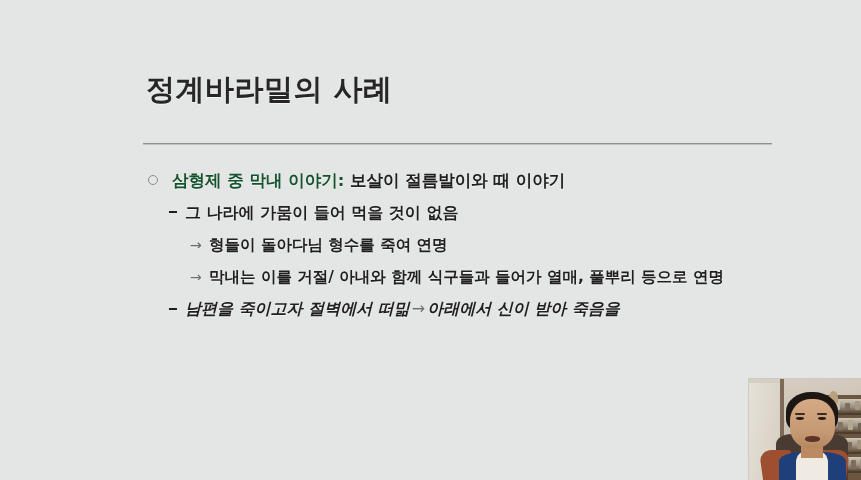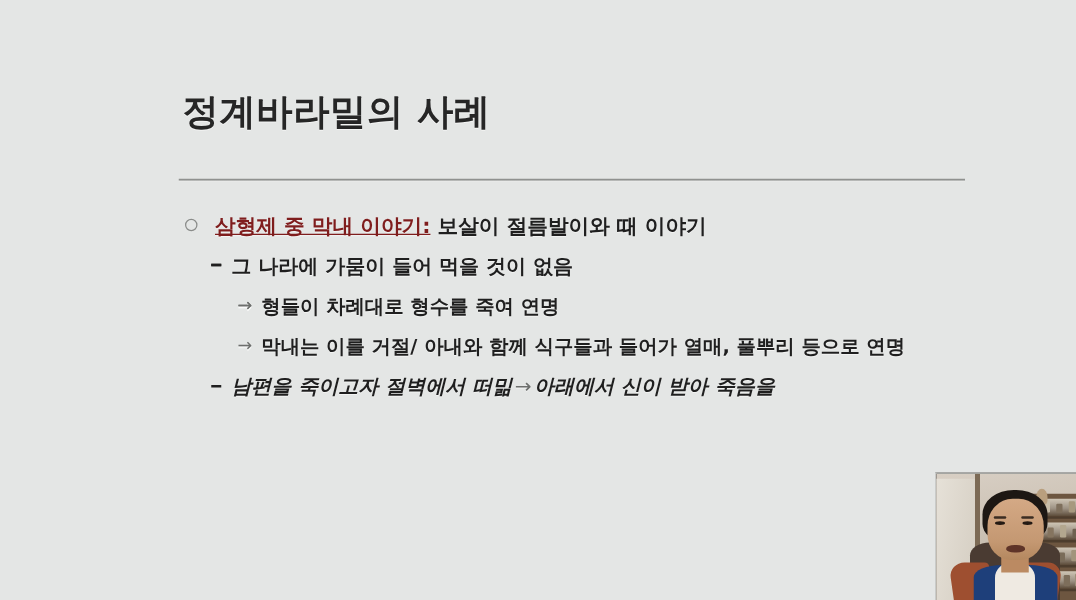--- a/index.html
+++ b/index.html
@@ -75,22 +75,21 @@
     position: absolute;
     left: 0;
     top: 10px;
     width: 10px;
     height: 10px;
     border: 1.6px solid #8a8c8a;
     border-radius: 50%;
     box-sizing: border-box;
   }
   .lvl1 .hl {
-    color: #7f1d1d;
-    text-decoration: underline;
+    color: #14532d;
   }
 
   
   .lvl2 {
     margin-left: 157px;
     font-size: 16px;
     line-height: 33px;
     padding-left: 16px;
   }
   .lvl2 .bullet-dash {
@@ -331,21 +330,21 @@
 
     <div class="line lvl2">
       <span class="bullet-dash"></span><span>그 나라에 가뭄이 들어 먹을 것이 없음</span>
     </div>
 
     <div class="line lvl3">
       <span class="bullet-arrow">→</span>
     </div>
 
     <div class="line lvl3">
-      <span class="bullet-arrow">→</span><span>형들이 차례대로 형수를 죽여 연명</span>
+      <span class="bullet-arrow">→</span><span>형들이 돌아다님 형수를 죽여 연명</span>
     </div>
 
     <div class="line lvl3">
       <span class="bullet-arrow">→</span><span>막내는 이를 거절/ 아내와 함께 식구들과 들어가 열매, 풀뿌리 등으로 연명</span>
     </div>
 
     <div class="line lvl2">
       <span class="bullet-dash"></span>
     </div>
 

